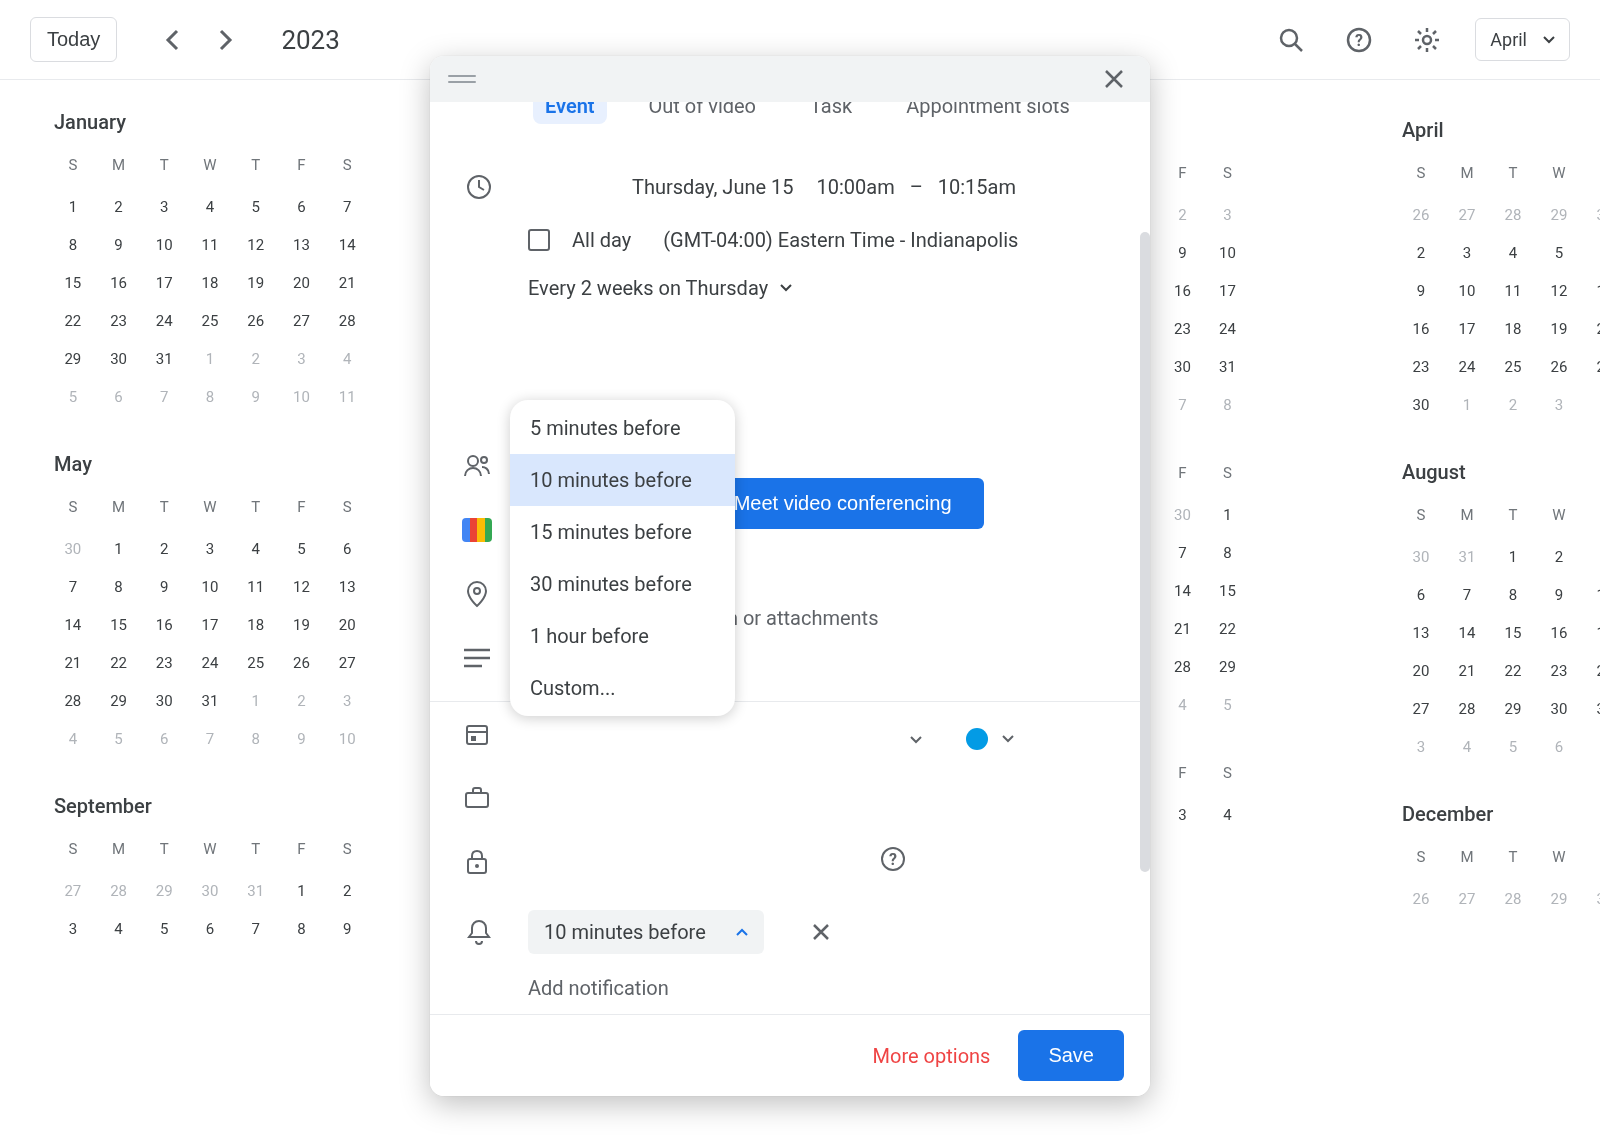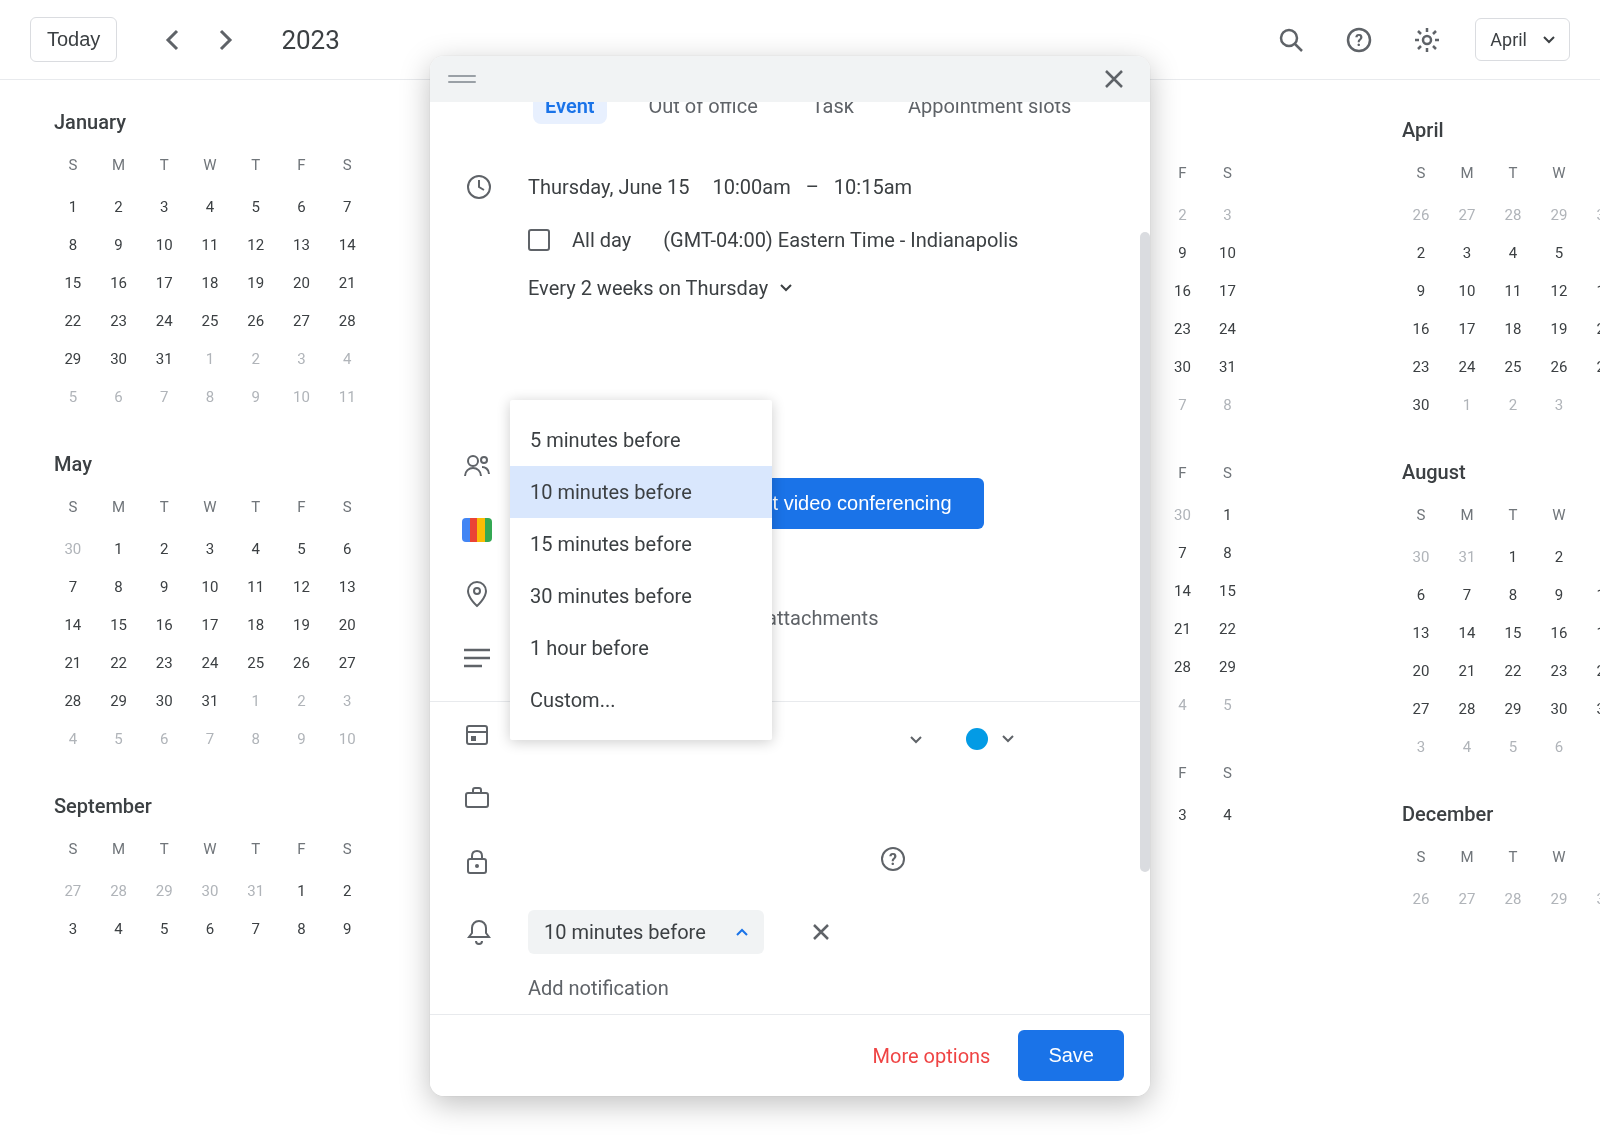--- a/index.html
+++ b/index.html
@@ -35,21 +35,21 @@
   .close-btn { margin-left: auto; width: 36px; height: 36px; display: flex; align-items: center; justify-content: center; cursor: pointer; color: #5f6368; font-size: 26px; }
   .modal-body { flex: 1; overflow: hidden; position: relative; }
   .scroll-indicator { position: absolute; right: 0; top: 130px; width: 10px; height: 640px; background: #dadce0; border-radius: 5px; }
 
   .type-tabs { display: flex; gap: 30px; margin-left: 103px; height: 36px; align-items: flex-end; overflow: hidden; margin-top: -14px; }
   .type-tab { font-size: 20px; color: #5f6368; padding: 2px 12px 6px 12px; white-space: nowrap; cursor: pointer; }
   .type-tab.active { background: #e8f0fe; color: #1a73e8; font-weight: 600; border-radius: 0 0 8px 8px; }
 
   .row { display: flex; align-items: center; padding: 10px 30px 10px 30px; gap: 30px; }
   .row-icon { width: 38px; color: #5f6368; display: flex; justify-content: center; }
-  .row-content { flex: 1; font-size: 20px; color: #3c4043; }
+  .row-content { flex: 1; font-size: 20px; color: #3c4043; text-align: center; }
   .datetime-row .time-sep { margin: 0 10px; }
   .datetime-time { margin-left: 18px; }
 
   .allday-row { padding-left: 98px; display: flex; align-items: center; gap: 22px; font-size: 20px; margin-top: 18px; }
   .checkbox-box { width: 22px; height: 22px; border: 2.5px solid #5f6368; border-radius: 3px; }
   .recurrence-row { padding-left: 98px; font-size: 20px; margin-top: 24px; display: flex; align-items: center; gap: 12px; cursor: pointer; }
   .find-time { padding-left: 98px; margin-top: 26px; margin-bottom: 22px; }
   .find-time a { color: #1a73e8; font-size: 20px; font-weight: 500; text-decoration: none; cursor: pointer; }
 
   .icon-stack { position: absolute; left: 28px; top: 350px; display: flex; flex-direction: column; gap: 36px; }
@@ -69,21 +69,21 @@
   .notif-row { position: absolute; left: 30px; top: 854px; display: flex; align-items: center; gap: 30px; }
   .notif-select { background: #f1f3f4; border-radius: 6px; padding: 10px 16px; display: flex; align-items: center; gap: 30px; font-size: 20px; cursor: pointer; }
   .notif-close { font-size: 26px; color: #5f6368; cursor: pointer; margin-left: 18px; }
   .add-notif { position: absolute; left: 98px; top: 920px; font-size: 20px; color: #5f6368; cursor: pointer; }
 
   .modal-footer { position: absolute; bottom: 0; left: 0; right: 0; height: 82px; border-top: 1px solid #e8eaed; display: flex; align-items: center; justify-content: flex-end; padding: 0 26px; gap: 28px; background: #fff; }
   .more-opts { font-size: 20px; color: #ef4444; cursor: pointer; }
   .save-btn { background: #1a73e8; color: #fff; font-size: 20px; font-weight: 500; border: none; border-radius: 6px; padding: 14px 30px; cursor: pointer; }
 
   
-  .dropdown { position: absolute; left: 510px; top: 400px; width: 262px; background: #fff; border-radius: 2px; box-shadow: 0 2px 14px rgba(0,0,0,0.2); padding: 14px 0; z-index: 100; }
+  .dropdown { position: absolute; left: 510px; top: 400px; width: 225px; background: #fff; border-radius: 18px; box-shadow: 0 2px 14px rgba(0,0,0,0.2); padding: 2px 0; z-index: 100; }
   .dropdown-item { padding: 14px 20px; font-size: 20px; color: #3c4043; cursor: pointer; }
   .dropdown-item.selected { background: #d9e7fd; }
 
   
   .mid-col { position: absolute; left: 1160px; top: 120px; width: 90px; }
   .mid-col .dow-row { grid-template-columns: repeat(2,1fr); }
   .mid-col .week-row { grid-template-columns: repeat(2,1fr); }
 
   svg { display: block; }
 </style>
@@ -506,21 +506,21 @@
     <div class="close-btn">
       <svg width="20" height="20" viewBox="0 0 20 20">
           <path d="M2 2 L18 18 M18 2 L2 18" stroke="currentColor" stroke-width="2.5"></path>
         </svg>
     </div>
   </div>
 
   <div class="modal-body">
     <div class="type-tabs">
       <div class="type-tab active">Event</div>
-      <div class="type-tab">Out of office</div>
+      <div class="type-tab">Out of video</div>
       <div class="type-tab">Task</div>
       <div class="type-tab">Appointment slots</div>
     </div>
 
     <div class="row datetime-row" style="margin-top:40px;">
       <div class="row-icon">
         <svg width="26" height="26" viewBox="0 0 26 26">
             <circle cx="13" cy="13" r="11" stroke="currentColor" stroke-width="2" fill="none"></circle>
             <path d="M13 6v7l5 3" stroke="currentColor" stroke-width="2" fill="none"></path>
           </svg>

